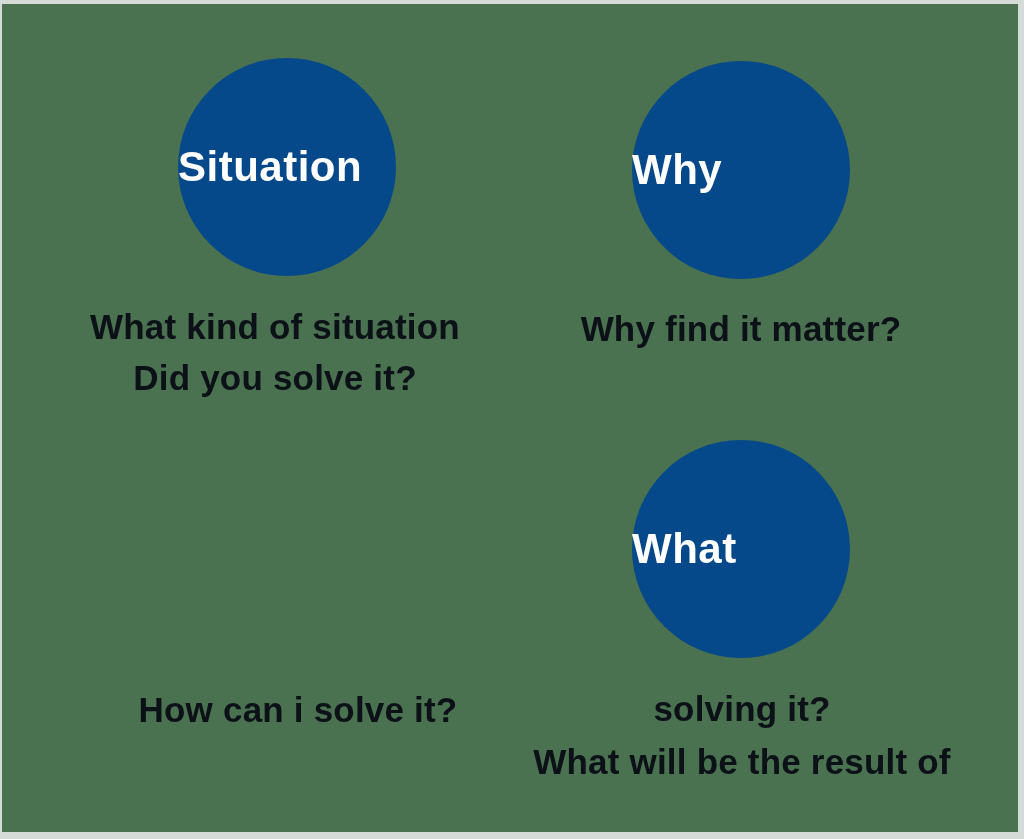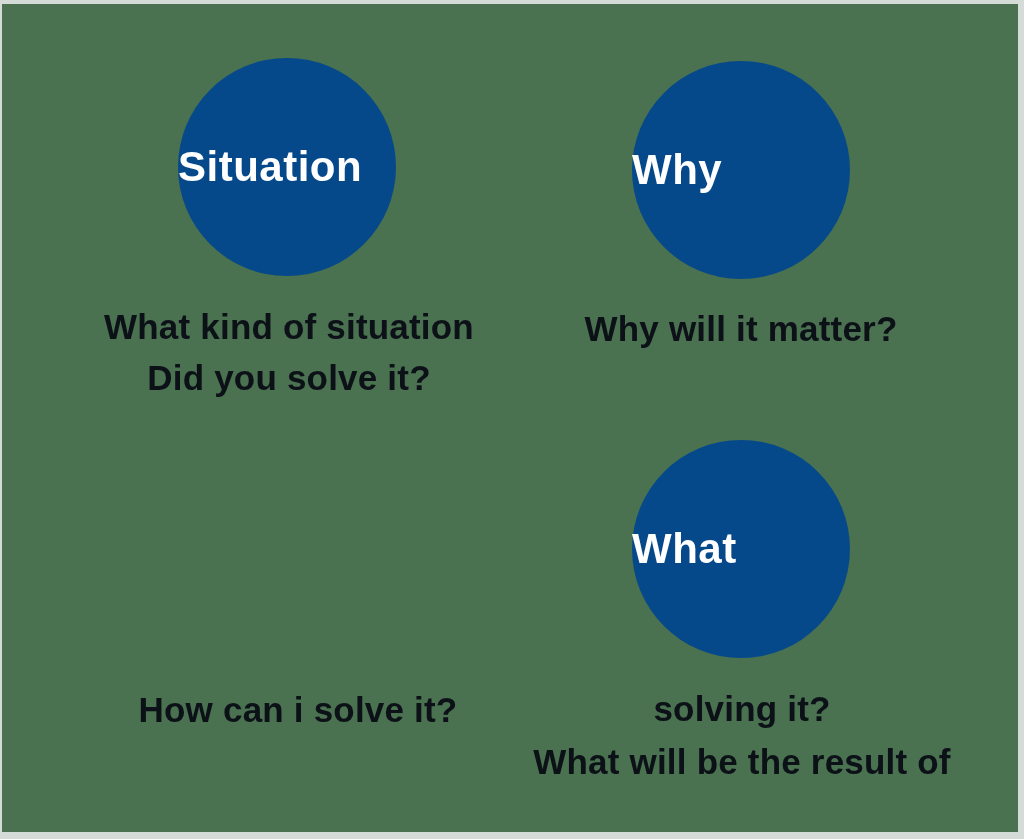--- a/index.html
+++ b/index.html
@@ -52,21 +52,21 @@
     font-weight: 600;
     line-height: 51px;
     letter-spacing: 0.2px;
   }
   
   .circle-situation { left: 176px; top: 54px; }
   .circle-why       { left: 630px; top: 57px; }
   .circle-how       { left: 175px; top: 437px; }
   .circle-what      { left: 630px; top: 436px; }
 
-  .caption-situation { left: 57px;  top: 297px; }
+  .caption-situation { left: 43px;  top: 297px; }
   .caption-why       { left: 509px; top: 299px; }
   .caption-how       { left: 66px;  top: 680px; }
   .caption-what      { left: 510px; top: 678px; line-height: 53px; }
 </style>
 </head>
 <body>
 
 <div class="frame">
   <div class="canvas">
 
@@ -75,21 +75,21 @@
     </div>
     <div class="caption caption-situation">
       <div>What kind of situation</div>
       <div>Did you solve it?</div>
     </div>
 
     <div class="circle circle-why">
       <span class="circle-label">Why</span>
     </div>
     <div class="caption caption-why">
-      <div>Why will it matter?</div>
+      <div>Why find it matter?</div>
     </div>
 
     <div class="caption caption-how">
       <div>How can i solve it?</div>
     </div>
 
     <div class="circle circle-what">
       <span class="circle-label">What</span>
     </div>
     <div class="caption caption-what">

